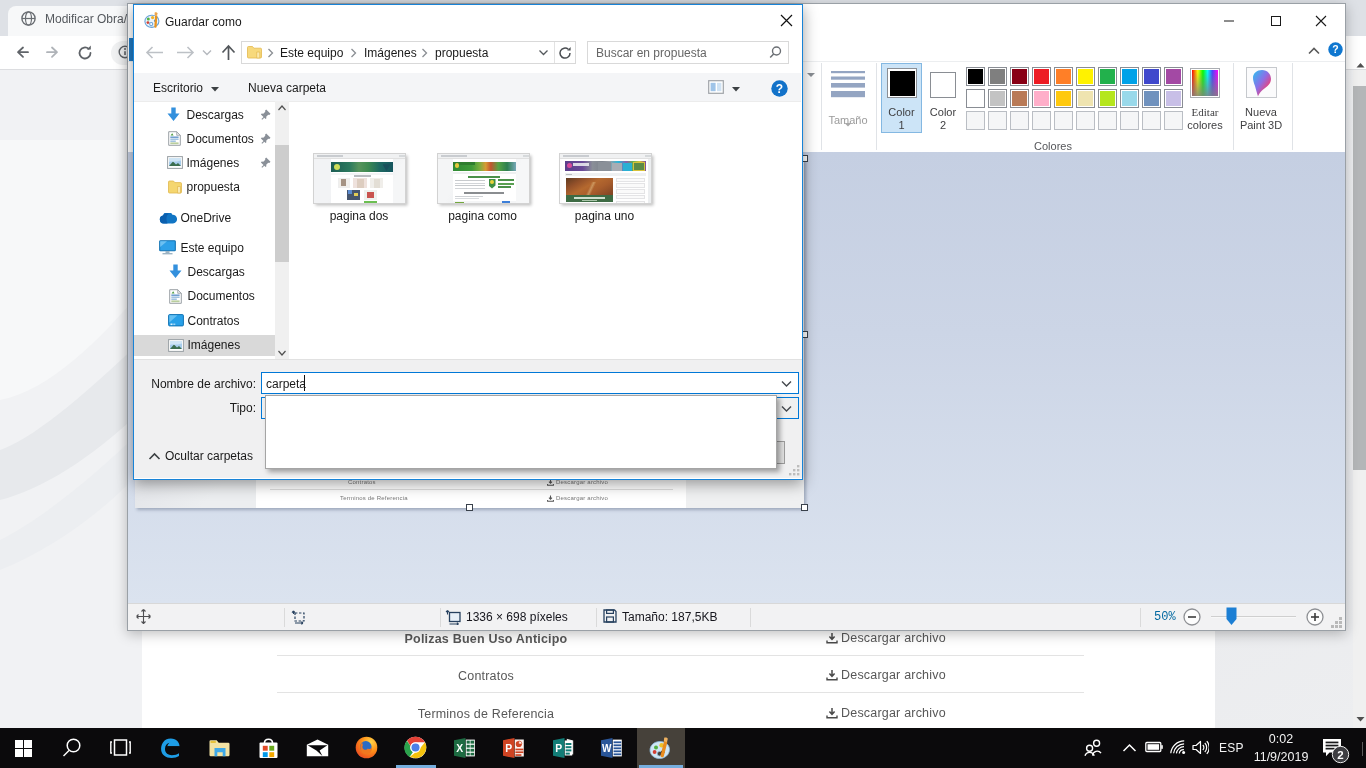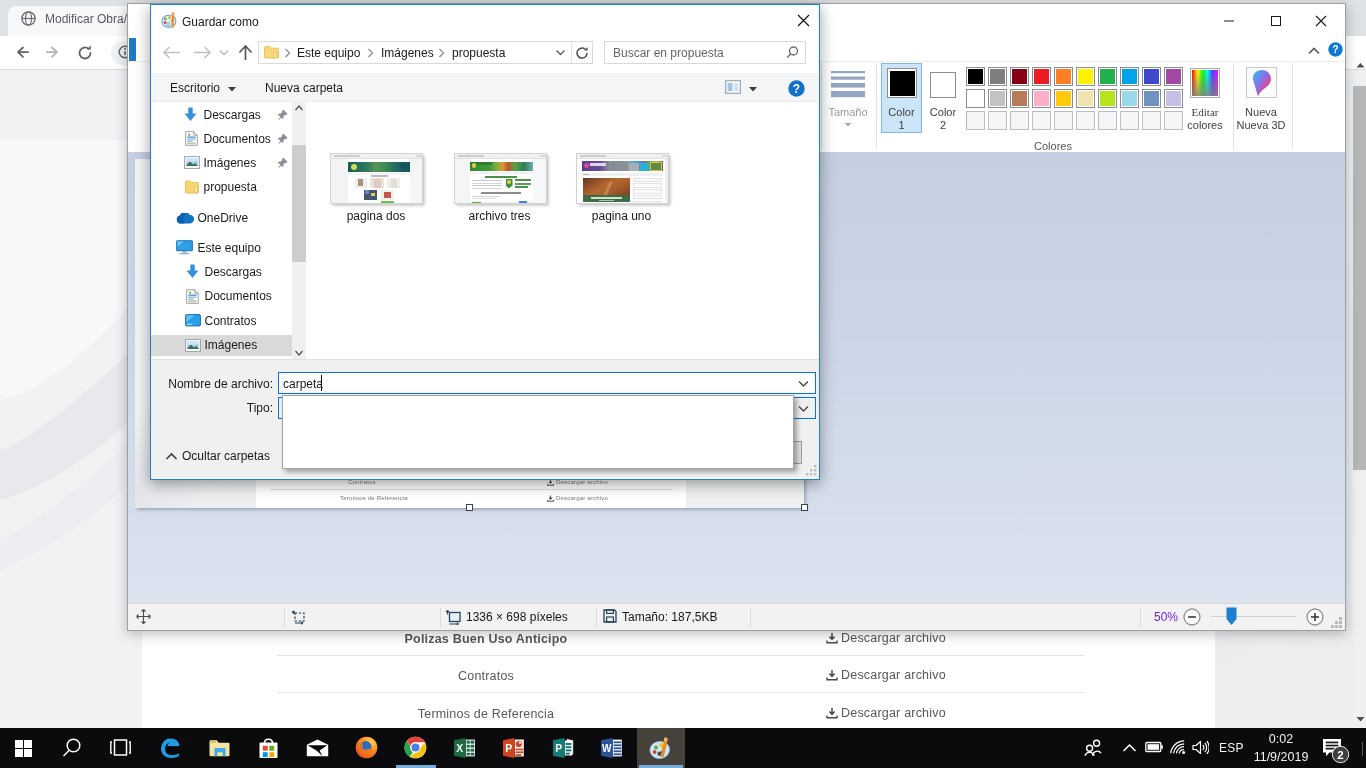--- a/index.html
+++ b/index.html
@@ -33,21 +33,21 @@
   .cellE { position:absolute; width:19px; height:19px; border:1px solid #babec4; background:#f5f6f7; }
   #canvasarea { position:absolute; left:0; top:148px; width:1217px; height:451px;
       background:linear-gradient(180deg,#c5cfe2 0%, #ccd5e6 40%, #dbe3ef 100%); }
   #pstatus { position:absolute; left:0; top:599px; width:1217px; height:27px; background:#f2f2f3; border-top:1px solid #d8d8d8; font-size:12px; color:#1b1b2f; }
   .ssep { position:absolute; top:4px; width:1px; height:19px; background:#dadada; }
   #canvas-img { position:absolute; left:7px; top:6.5px; width:669px; height:349px; background:#e9eaec; overflow:hidden; box-shadow:2px 2px 3px rgba(90,105,130,.45); }
   .handle { position:absolute; width:7px; height:7px; background:#fff; border:1.5px solid #39414b; }
   .mtext { position:absolute; font-size:6px; color:#949494; letter-spacing:.2px; }
 
   
-  #dlg { left:150px; top:4px; width:670px; height:476px; background:#ffffff;
+  #dlg { left:133px; top:4px; width:670px; height:476px; background:#ffffff;
      border:1.5px solid #1883d7; box-shadow:0 4px 14px rgba(0,0,0,.38); }
   .dtext { position:absolute; font-size:12px; color:#1a1a1a; }
   .gtext { position:absolute; font-size:12px; color:#666666; }
   .gray-border { border:1px solid #d9d9d9; }
   #dlg-toolbar { position:absolute; left:0; top:68px; width:667px; height:29px; background:#f4f5f7; border-bottom:1px solid #ececec; }
   #dlg-bottom { position:absolute; left:0; top:354px; width:668px; height:119px; background:#f0f0f1; border-top:1px solid #e1e1e1; }
   .thumbbox { position:absolute; width:93px; height:51px; background:#fff; border:1px solid #d2d2d2; box-shadow:1.5px 1.5px 3px rgba(0,0,0,.25); overflow:hidden; }
   .tlabel { position:absolute; font-size:12px; color:#1a1a1a; width:120px; text-align:center; }
 
   
@@ -151,21 +151,21 @@
         </svg>
     </div>
     <div class="rsep" style="left:693px;"></div>
 
     <svg class="abs" style="left:703px; top:65px;" width="34" height="30" viewBox="0 0 34 30">
       <rect x="0" y="2" width="34" height="2.2" fill="#94a5c2"></rect>
       <rect x="0" y="7.5" width="34" height="3.2" fill="#94a5c2"></rect>
       <rect x="0" y="14" width="34" height="4.6" fill="#94a5c2"></rect>
       <rect x="0" y="22" width="34" height="6.2" fill="#94a5c2"></rect>
     </svg>
-    <div class="rlabel" style="left:685px; top:102px; color:#9b9b9b;">Tamaño</div>
+    <div class="rlabel" style="left:685px; top:110px; color:#9b9b9b;">Tamaño</div>
     <svg class="abs" style="left:714px; top:117px;" width="12" height="8" viewBox="0 0 12 8">
         <path d="M2.5 2 L6 5.5 L9.5 2 Z" fill="#a9a9a9"></path>
       </svg>
     <div class="rsep" style="left:748px;"></div>
 
     <div class="abs" style="left:753px; top:59px; width:41px; height:70px; background:#cce4f7; border:1px solid #84b8e2;"></div>
     <div class="abs" style="left:759px; top:64px; width:30px; height:30px; background:#fff; border:1px solid #8a8e94;"></div>
     <div class="abs" style="left:761.5px; top:66.5px; width:25px; height:25px; background:#000;"></div>
     <div class="rlabel" style="left:738.5px; top:102px;">Color</div>
     <div class="rlabel" style="left:738.5px; top:115px;">1</div>
@@ -220,21 +220,21 @@
         <linearGradient id="p3d" x1="0" y1="0" x2="1" y2="1">
           <stop offset="0" stop-color="#29c3f0"></stop>
             <stop offset=".45" stop-color="#8b6fe8"></stop>
             <stop offset=".75" stop-color="#e8427c"></stop>
             <stop offset="1" stop-color="#f5a623"></stop>
         </linearGradient>
       </defs>
       <path d="M10 1 C15.5 1 19 5 19 10 C19 16 13 18.5 9.5 22 C7.5 24 6.5 26 6 27.5 C5 24 4 21 3 17 C1.6 13 1 11 1 8.7 C1 4.3 5 1 10 1 Z" fill="url(#p3d)"></path>
     </svg>
     <div class="rlabel" style="left:1098px; top:102px;">Nueva</div>
-    <div class="rlabel" style="left:1098px; top:115px;">Nueva 3D</div>
+    <div class="rlabel" style="left:1098px; top:115px;">Paint 3D</div>
     <div class="rsep" style="left:1164px;"></div>
     <div class="rlabel" style="left:890px; top:136px; color:#55565a;">Colores</div>
 
     <div id="canvasarea">
       <div id="canvas-img">
         <div class="abs" style="left:0; top:0; width:121px; height:349px; background:linear-gradient(135deg,#f2f3f4 55%, #e3e5e9 70%, #eceef0 88%);"></div>
         <div class="abs" style="left:121px; top:0; width:430px; height:349px; background:#ffffff;"></div>
         <div class="abs" style="left:551px; top:0; width:118px; height:349px; background:#eff0f1;"></div>
         <div class="mtext" style="left:213px; top:320px; color:#777;">Contratos</div>
         <svg class="abs" style="left:412px; top:320px;" width="7" height="7" viewBox="0 0 12 12">
@@ -275,21 +275,21 @@
       <div class="abs" style="left:338px; top:6px; color:#16161d;">1336 × 698 píxeles</div>
       <div class="ssep" style="left:468px;"></div>
       <svg class="abs" style="left:475px; top:5px;" width="14" height="14" viewBox="0 0 14 14">
         <path d="M1 1 h10.5 L13 2.5 V13 H1 Z" fill="none" stroke="#27415f" stroke-width="1.3"></path>
         <rect x="3.6" y="8" width="6.8" height="5" fill="none" stroke="#27415f" stroke-width="1.2"></rect>
         <rect x="3.6" y="1" width="6.8" height="3.4" fill="none" stroke="#27415f" stroke-width="1.2"></rect>
       </svg>
       <div class="abs" style="left:494px; top:6px; color:#16161d;">Tamaño: 187,5KB</div>
       <div class="ssep" style="left:622px;"></div>
       <div class="ssep" style="left:1012px;"></div>
-      <div class="abs" style="left:1026px; top:6px; color:#6d28d9;">50%</div>
+      <div class="abs" style="left:1026px; top:6px; color:#0369a1;font-family:Liberation Mono, monospace;">50%</div>
       <svg class="abs" style="left:1055px; top:4px;" width="18" height="18" viewBox="0 0 18 18">
         <circle cx="9" cy="9" r="8" fill="#fdfdfd" stroke="#8e9094" stroke-width="1.3"></circle>
         <line x1="5" y1="9" x2="13" y2="9" stroke="#3c3c3c" stroke-width="1.6"></line>
       </svg>
       <div class="abs" style="left:1083px; top:11.5px; width:85px; height:2px; background:#cfcfcf; border-bottom:1px solid #f8f8f8;"></div>
       <svg class="abs" style="left:1098px; top:3px;" width="11" height="19" viewBox="0 0 11 19">
         <path d="M0.5 0.5 h10 V12 L5.5 18 L0.5 12 Z" fill="#1c7fd4"></path>
       </svg>
       <svg class="abs" style="left:1178px; top:4px;" width="18" height="18" viewBox="0 0 18 18">
         <circle cx="9" cy="9" r="8" fill="#fdfdfd" stroke="#8e9094" stroke-width="1.3"></circle>
@@ -558,21 +558,21 @@
       <div class="abs" style="left:6px;top:41px;width:47px;height:6.5px;background:#3e6b44;"></div>
       <div class="abs" style="left:14px;top:43px;width:31px;height:1.6px;background:#cfe0cf;"></div>
       <div class="abs" style="left:22px;top:45.5px;width:15px;height:1px;background:#a8c4a8;"></div>
       <div class="abs" style="left:56px;top:23.5px;width:29px;height:4.6px;background:#fafafa;border:.5px solid #e4e4e6;"></div>
       <div class="abs" style="left:56px;top:29.3px;width:29px;height:4.6px;background:#fafafa;border:.5px solid #e4e4e6;"></div>
       <div class="abs" style="left:56px;top:35.1px;width:29px;height:4.6px;background:#fafafa;border:.5px solid #e4e4e6;"></div>
       <div class="abs" style="left:56px;top:40.9px;width:29px;height:4.6px;background:#fafafa;border:.5px solid #e4e4e6;"></div>
       <div class="abs" style="left:56px;top:46.7px;width:29px;height:4px;background:#fafafa;border:.5px solid #e4e4e6;"></div>
     </div>
     <div class="tlabel" style="left:165px; top:203.5px;">pagina dos</div>
-    <div class="tlabel" style="left:288.5px; top:203.5px;">archivo tres</div>
+    <div class="tlabel" style="left:288.5px; top:203.5px;">pagina como</div>
     <div class="tlabel" style="left:410.5px; top:203.5px;">pagina uno</div>
 
     <div id="dlg-bottom"></div>
     <div class="dtext" style="left:0px; top:371.5px; width:122px; text-align:right;">Nombre de archivo:</div>
     <div class="abs" style="left:126.5px; top:366.5px; width:538px; height:22px; background:#fff; border:1px solid #0078d7;"></div>
     <div class="dtext" style="left:132px; top:371.5px;">carpeta</div>
     <div class="abs" style="left:170px; top:369.5px; width:1px; height:16px; background:#111;"></div>
     <svg class="abs" style="left:647px; top:375px;" width="11" height="8" viewBox="0 0 11 8">
         <path d="M1 1.5 L5.5 6 L10 1.5" fill="none" stroke="#45494e" stroke-width="1.4"></path>
       </svg>

